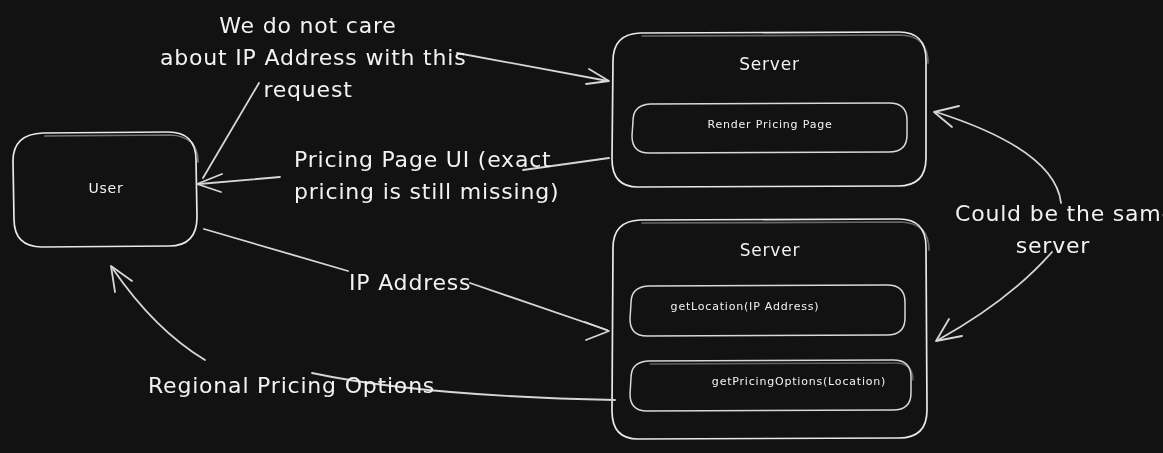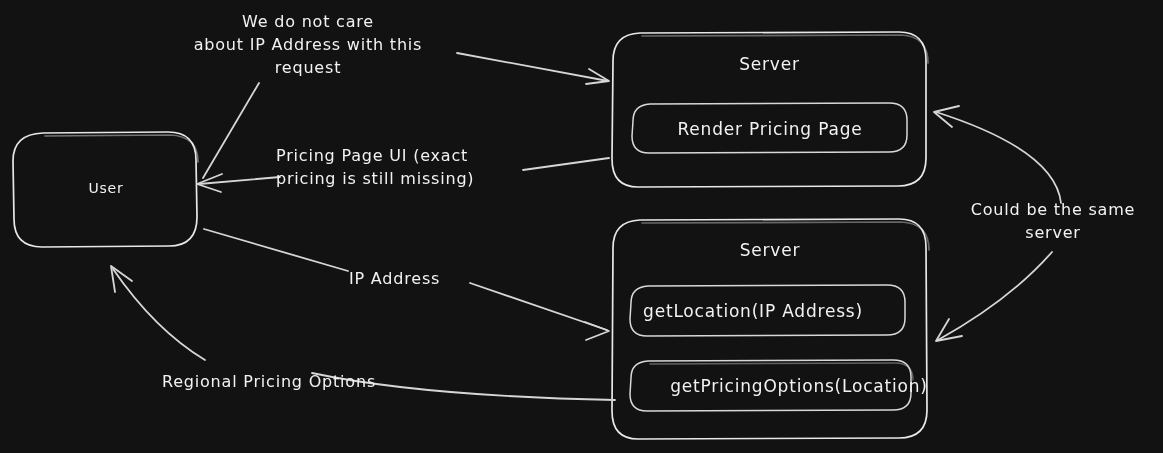--- a/index.html
+++ b/index.html
@@ -56,27 +56,27 @@
     color: #f2f2f2;
     font-family: "DejaVu Sans", sans-serif;
     font-size: 14px;
     letter-spacing: 0.8px;
     line-height: 1.45;
     white-space: pre;
     text-align: center;
     user-select: none;
   }
   .free-label {
-    font-size: 16px;
+    font-size: 22px;
   }
   .box-title {
     font-size: 17px;
   }
   .inner-text {
-    font-size: 17px;
+    font-size: 11px;
   }
 </style>
 </head>
 <body>
 
 <div id="canvas">
 
   <svg class="layer" viewBox="0 0 1163 453">
 
     <g>
@@ -144,29 +144,29 @@
   </svg>
 
   <div class="node-label" style="left:14px; top:178px; width:184px;">User</div>
 
   <div class="node-label box-title" style="left:613px; top:52px; width:313px;">Server</div>
 
   <div class="node-label inner-text" style="left:633px; top:117px; width:274px;">Render Pricing Page</div>
 
   <div class="node-label box-title" style="left:613px; top:238px; width:314px;">Server</div>
 
-  <div class="node-label inner-text" style="left:631px; top:299px; width:228px;padding-left:8px;">getLocation(IP Address)</div>
+  <div class="node-label inner-text" style="left:631px; top:299px; width:228px;">getLocation(IP Address)</div>
 
   <div class="node-label inner-text" style="left:631px; top:374px; width:336px;">getPricingOptions(Location)</div>
 
   <div class="free-label" style="left:160px; top:10px; width:296px; text-align:center;">We do not care
 about IP Address with this
 request</div>
 
-  <div class="free-label" style="left:276px; top:144px; width:232px; text-align:left;">Pricing Page UI (exact
+  <div class="free-label" style="left:294px; top:144px; width:232px; text-align:left;">Pricing Page UI (exact
 pricing is still missing)</div>
 
   <div class="free-label" style="left:349px; top:267px; width:122px; text-align:left;">IP Address</div>
 
   <div class="free-label" style="left:955px; top:198px; width:196px; text-align:center;">Could be the same
 server</div>
 
   <div class="free-label" style="left:148px; top:370px; width:242px; text-align:center;">Regional Pricing Options</div>
 
 </div>

